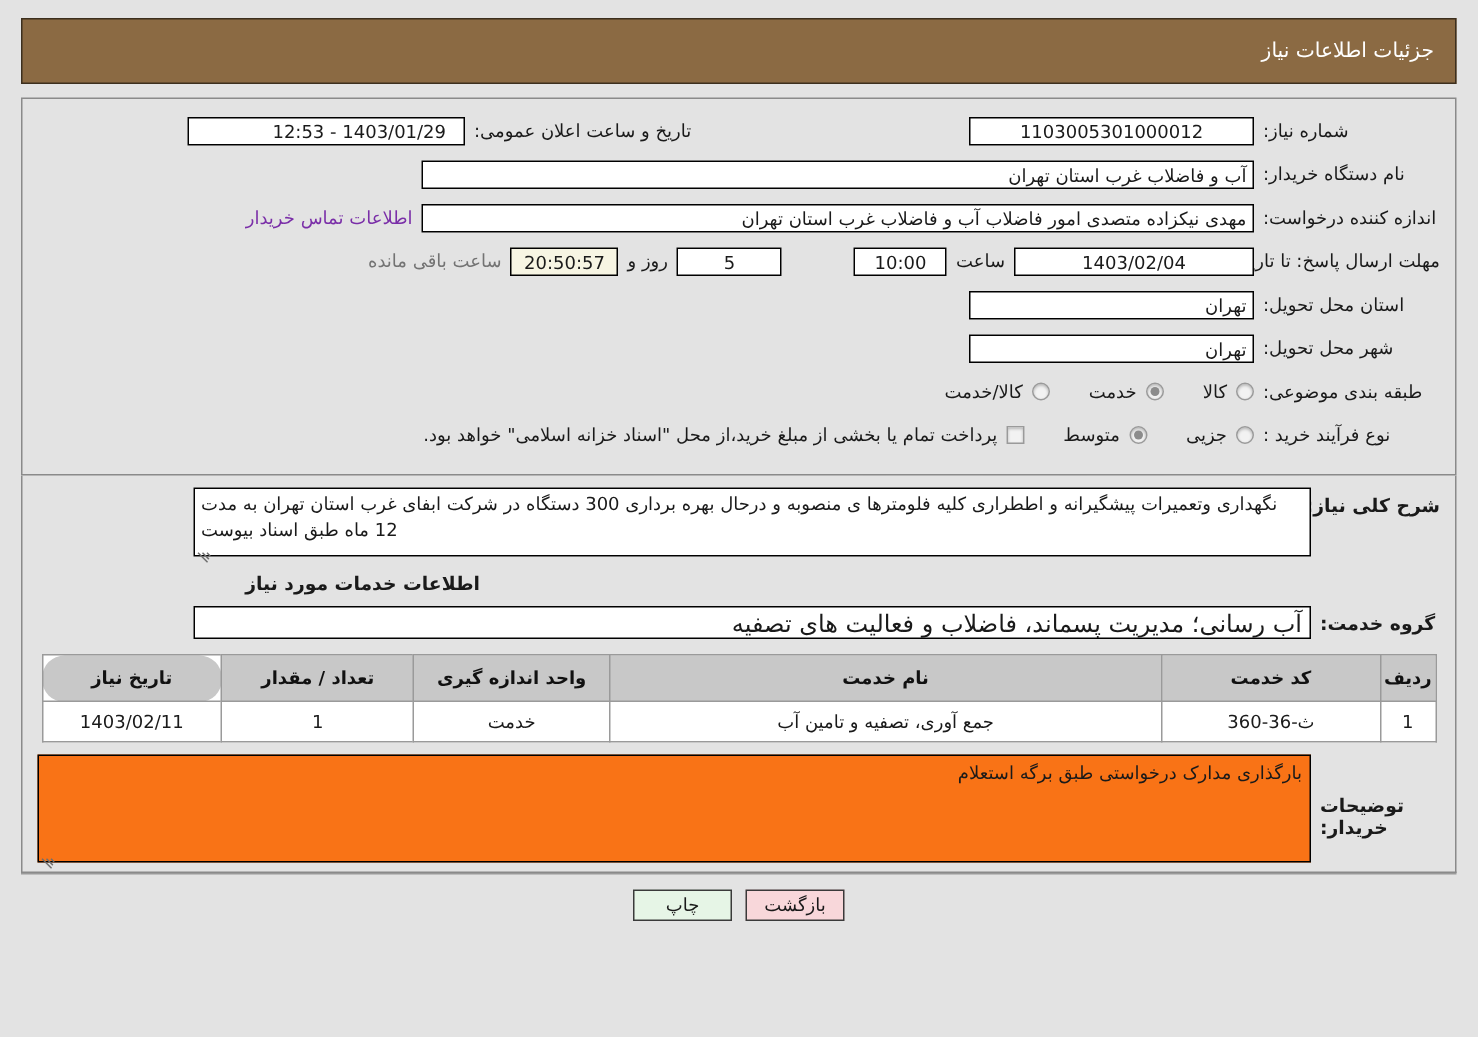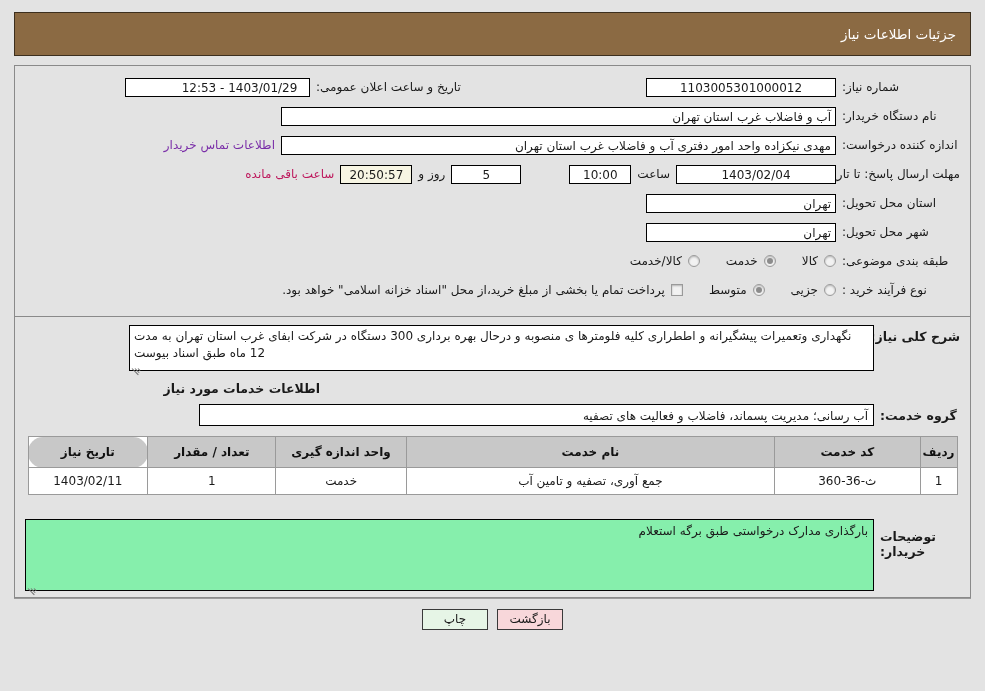--- a/index.html
+++ b/index.html
@@ -91,21 +91,21 @@
   .w-buyer{width:555px;}
   .w-creator{width:555px;}
   .w-date{width:160px;}
   .w-time{width:62px;}
   .w-days{width:70px;}
   .w-remain{width:72px;}
   .w-prov{width:190px;}
   .w-pubdate{width:185px;padding-left:48px;}
 
   .minitxt{font-size:12px;margin:0 6px;white-space:nowrap;}
-  .teal{color:#be185d;}
+  .teal{color:#737373;}
   .link{color:#7a2ea8;cursor:pointer;}
 
   
   .radio{
     display:inline-block;
     width:12px;height:12px;
     border-radius:50%;
     border:1px solid #9a9a9a;
     background:#f2f2f2;
     box-shadow:inset 0 1px 2px rgba(0,0,0,.25);
@@ -193,22 +193,22 @@
   }
 
   .group-row{display:flex;align-items:center;margin-bottom:10px;}
   .group-label{
     width:80px;flex:0 0 auto;
     text-align:left;padding-left:6px;
     font-weight:bold;font-size:12.5px;
   }
   .group-box{
     border:1px solid #000;background:#fff;
-    width:675px;height:22px;line-height:22px;
-    font-size:12px;padding:0 5px;
+    width:745px;height:22px;line-height:22px;
+    font-size:16px;padding:0 5px;
     box-sizing:border-box;text-align:right;
   }
 
   
   table.items{
     border-collapse:collapse;
     width:930px;
     margin:0 auto 8px auto;
     background:#fff;
     font-size:12px;
@@ -236,25 +236,25 @@
 
   
   .notes-row{display:flex;align-items:flex-start;margin-top:4px;}
   .notes-label{
     width:80px;flex:0 0 auto;
     text-align:left;padding-left:6px;
     font-weight:bold;font-size:12.5px;
     padding-top:26px;
   }
   .notes-box{
-    border:1px solid #000;background:#86efac;
+    border:1px solid #000;background:#f97316;
     width:897px;height:72px;
     font-size:12px;line-height:17px;
     padding:3px 5px;box-sizing:border-box;
-    text-align:right;position:relative;margin-top:16px;
+    text-align:right;position:relative;
   }
 
   
   .footer{
     margin:0 14px;
     border-top:1px solid #9a9a9a;
     padding-top:10px;
     display:flex;
     justify-content:center;
     gap:9px;
@@ -321,21 +321,21 @@
         <span style="width:100px;"></span>
       </div>
 
       <div class="frow">
         <span class="flabel">نام دستگاه خریدار:</span>
         <span class="box rt w-buyer">آب و فاضلاب غرب استان تهران</span>
       </div>
 
       <div class="frow">
         <span class="flabel">اندازه کننده درخواست:</span>
-        <span class="box rt w-creator">مهدی نیکزاده واحد امور دفتری آب و فاضلاب غرب استان تهران</span>
+        <span class="box rt w-creator">مهدی نیکزاده متصدی امور فاضلاب آب و فاضلاب غرب استان تهران</span>
         <span class="minitxt link">اطلاعات تماس خریدار</span>
       </div>
 
       <div class="frow">
         <span class="flabel wide">مهلت ارسال پاسخ: تا تاریخ:</span>
         <span class="box w-date">1403/02/04</span>
         <span class="minitxt">ساعت</span>
         <span class="box w-time">10:00</span>
         <span style="width:48px;"></span>
         <span class="box w-days">5</span>

